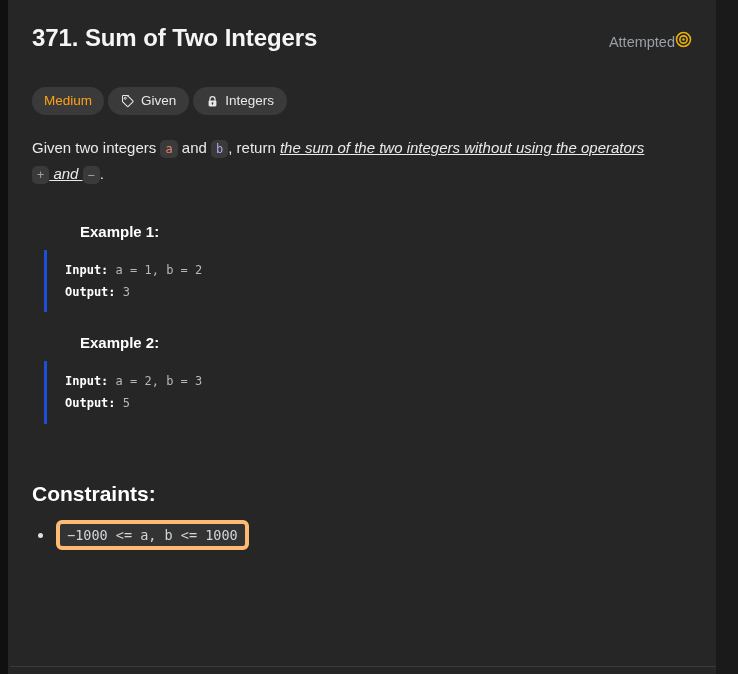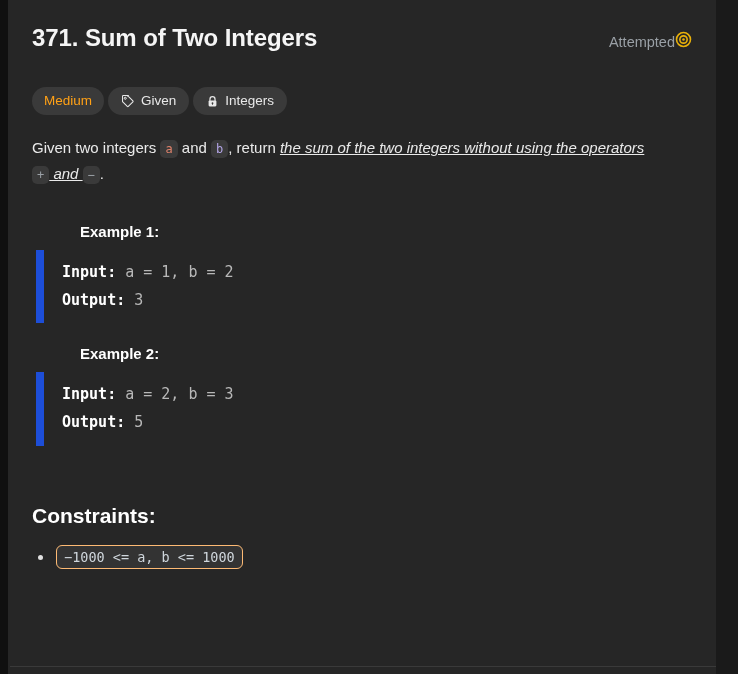--- a/index.html
+++ b/index.html
@@ -142,25 +142,25 @@
   .example-title {
     margin-top: 36px;
     padding-left: 8px;
     font-size: 15px;
     font-weight: 700;
     color: #ffffff;
     margin-left: 48px;
   }
   .example-block {
     margin-top: 10px;
-    margin-left: 12px;
+    margin-left: 20px;
     padding: 9px 0 9px 18px;
-    border-left: 8px solid #1d4ed8;
+    border-left: 3px solid #1d4ed8;
     font-family: "DejaVu Sans Mono", "Liberation Mono", monospace;
-    font-size: 15px;
+    font-size: 12px;
     line-height: 1.85;
     color: #b8b8b8;
     white-space: pre-wrap;
   }
   .example-block .lbl {
     color: #ffffff;
     font-weight: 700;
   }
 
   
@@ -189,21 +189,21 @@
     width: 5px;
     height: 5px;
     border-radius: 50%;
     background: #e0e0e0;
   }
   code.block-chip {
     font-family: "DejaVu Sans Mono", "Liberation Mono", monospace;
     font-size: 13.5px;
     color: #cfd6dc;
     background: #333333;
-    border: 1px solid #fdba74;
+    border: 4px solid #fdba74;
     border-radius: 6px;
     padding: 3px 7px;
     white-space: nowrap;
     text-align: center;
   }
 </style>
 </head>
 <body>
 
 <div class="page">

